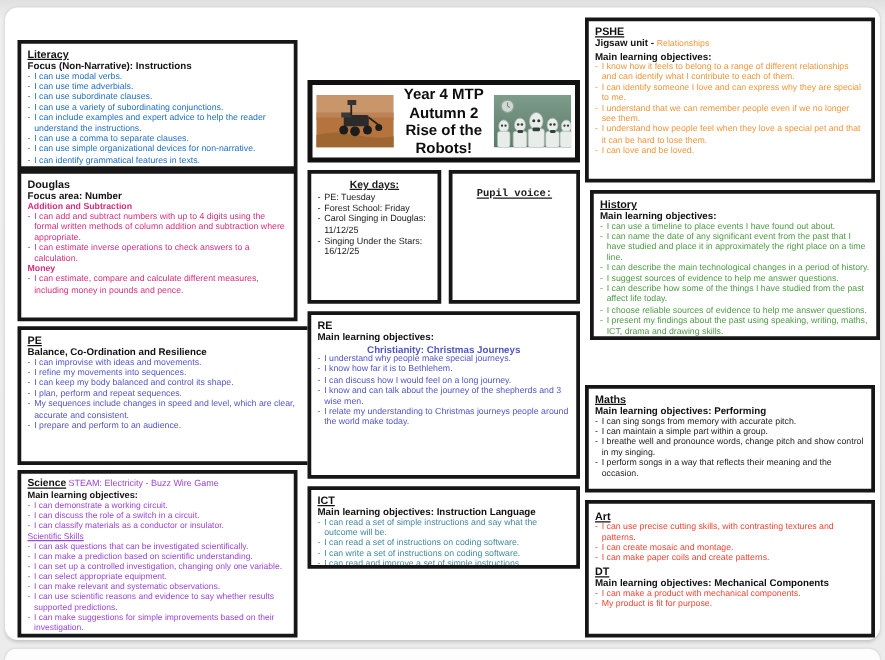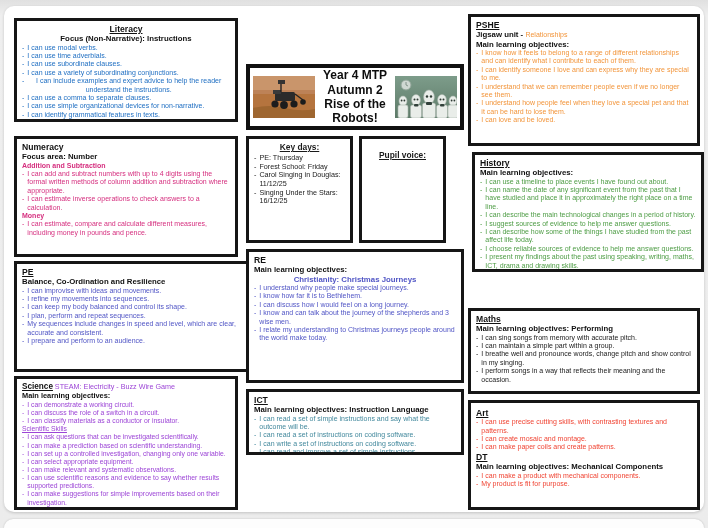--- a/index.html
+++ b/index.html
@@ -32,21 +32,21 @@
   .kd-items { margin-top:2px; }
   .spacer-line { height:2px; }
 </style>
 </head>
 <body>
 
 <div class="stage">
   <div class="slide"></div>
   <div class="next-slide-strip"></div>
 
-  <div class="box" style="left:14px; top:18px; width:224px; height:104px;text-align:center;">
+  <div class="box" style="left:14px; top:32px; width:224px; height:104px;">
     <div class="box-title">Literacy</div>
     <div class="box-sub">Focus (Non-Narrative): Instructions</div>
     <div style="color: rgb(30, 110, 194);">
         <div class="bullet">
           <span>I can use modal verbs.</span>
         </div>
         <div class="bullet">
           <span>I can use time adverbials.</span>
         </div>
         <div class="bullet">
@@ -64,21 +64,21 @@
         <div class="bullet">
           <span>I can use simple organizational devices for non-narrative.</span>
         </div>
         <div class="bullet">
           <span>I can identify grammatical features in texts.</span>
         </div>
       </div>
   </div>
 
   <div class="box" style="left:14px; top:136px; width:224px; height:121px;">
-    <div class="box-title nound">Numeracy</div>
+    <div class="box-title nound">Douglas</div>
     <div class="box-sub">Focus area: Number</div>
     <div class="subhead" style="color: rgb(213, 46, 126);">Addition and Subtraction</div>
     <div style="color: rgb(213, 46, 126);">
         <div class="bullet">
           <span>I can add and subtract numbers with up to 4 digits using the formal written methods of column addition and subtraction where appropriate.</span>
         </div>
         <div class="bullet">
           <span>I can estimate inverse operations to check answers to a calculation.</span>
         </div>
       </div>
@@ -217,35 +217,35 @@
         <rect x="19" y="28" width="4.5" height="2.4" rx="1"></rect>
         <rect x="45" y="28" width="4.5" height="2.4" rx="1"></rect>
       </g>
     </svg>
   </div>
 
   <div class="box" style="left:246px; top:136px; width:107px; height:107px; font-size:7.2px;">
     <div class="center-head">Key days:</div>
     <div class="kd-items">
         <div class="bullet">
-          <span>PE: Thursday</span>
+          <span>PE: Tuesday</span>
         </div>
         <div class="bullet">
           <span>Forest School: Friday</span>
         </div>
         <div class="bullet">
           <span>Carol Singing in Douglas: 11/12/25</span>
         </div>
         <div class="bullet">
           <span>Singing Under the Stars: 16/12/25</span>
         </div>
       </div>
   </div>
 
-  <div class="box" style="left:359px; top:136px; width:87px; height:107px;">
+  <div class="box" style="left:359px; top:136px; width:105px; height:107px;font-family:Liberation Mono, monospace;">
     <div class="center-head" style="margin-top:8px;">Pupil voice:</div>
   </div>
 
   <div class="box" style="left:246px; top:249px; width:218px; height:134px;">
     <div class="box-title nound">RE</div>
     <div class="box-sub">Main learning objectives:</div>
     <div class="box-sub" style="color: rgb(80, 85, 197); text-align: center;">Christianity: Christmas Journeys</div>
     <div style="color: rgb(80, 85, 197);">
         <div class="bullet">
           <span>I understand why people make special journeys.</span>

